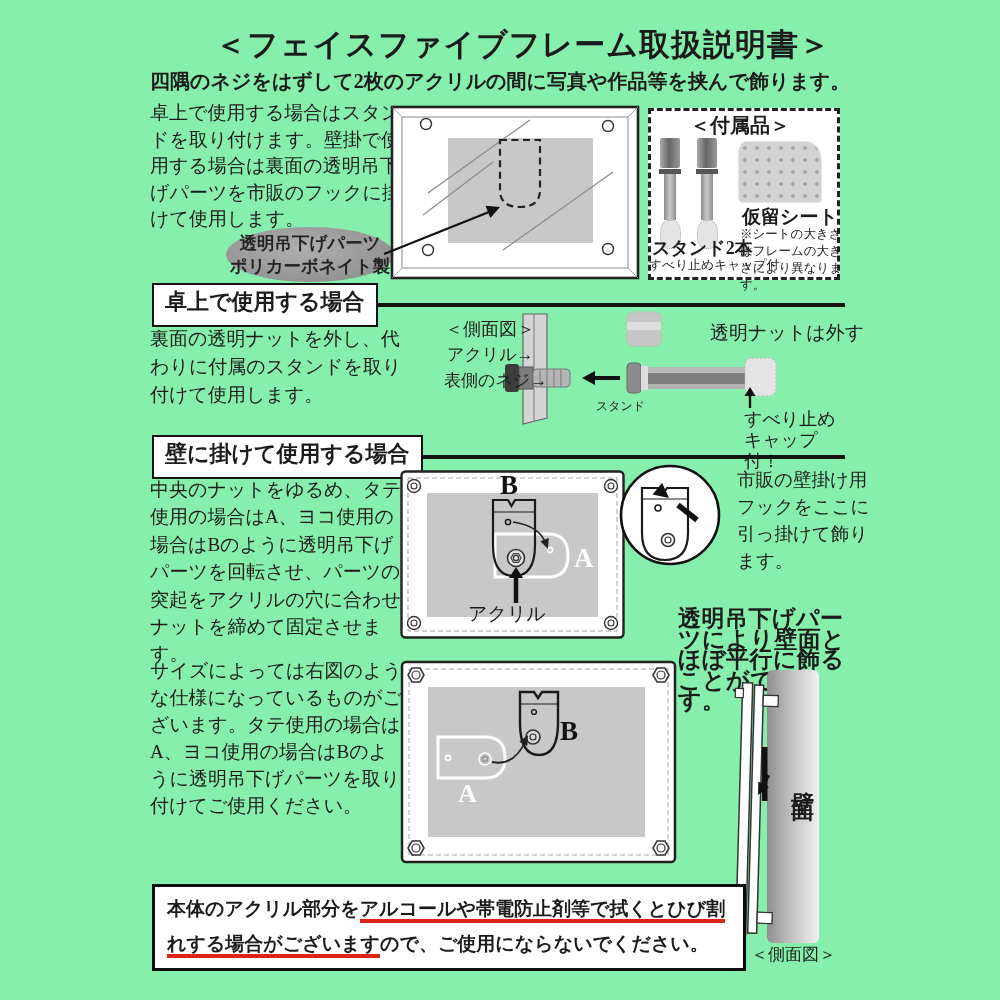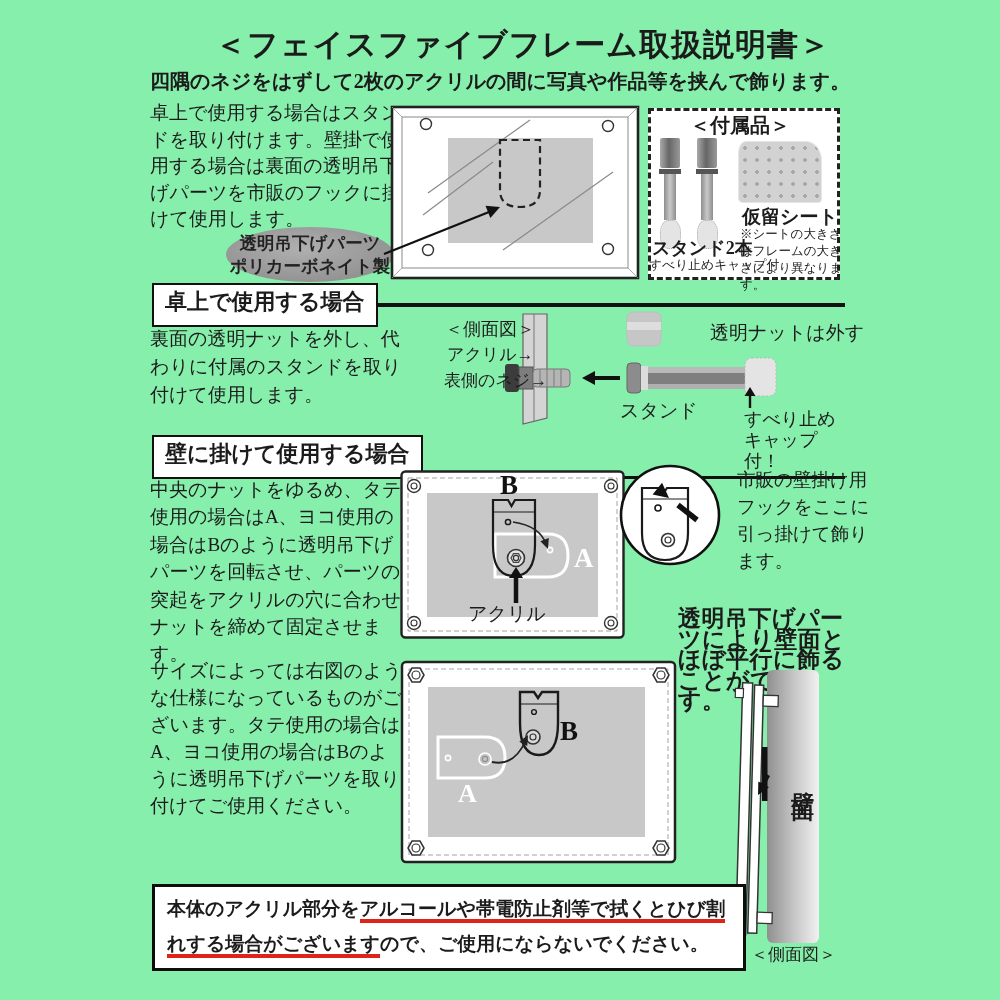--- a/index.html
+++ b/index.html
@@ -135,24 +135,24 @@
 
     <g>
       <line x1="330" y1="108" x2="330" y2="94" stroke="#111" stroke-width="2.4"></line>
       <polygon points="0,0 -5.5,9 5.5,9" transform="translate(330,87)" fill="#111"></polygon>
     </g>
   </svg>
   <div class="abs label-s" style="left:445px;top:317px;">＜側面図＞</div>
   <div class="abs" style="left:447px;top:343px;font-size:17px;white-space:nowrap;">アクリル→</div>
   <div class="abs" style="left:444px;top:369px;font-size:17px;white-space:nowrap;">表側のネジ→</div>
   <div class="abs" style="left:668px;top:320px;font-size:19px;white-space:nowrap;margin-left:42px;">透明ナットは外す</div>
-  <div class="abs" style="left:620px;top:398px;font-size:19px;white-space:nowrap;">スタンド</div>
+  <div class="abs" style="left:596px;top:398px;font-size:12px;white-space:nowrap;">スタンド</div>
   <div class="abs jp" style="left:744px;top:409px;width:95px;font-size:18px;line-height:21px;">すべり止めキャップ付！</div>
 
-  <div class="abs hdr-row" style="left:152px;top:435px;width:693px;align-items:flex-end;">
+  <div class="abs hdr-row" style="left:152px;top:435px;width:693px;">
     <div class="hdr-box">壁に掛けて使用する場合</div>
     <div class="hdr-line"></div>
   </div>
 
   <div class="abs jp para" style="left:150px;top:476px;width:256px;line-height:27.4px;">中央のナットをゆるめ、タテ使用の場合はA、ヨコ使用の場合はBのように透明吊下げパーツを回転させ、パーツの突起をアクリルの穴に合わせナットを締めて固定させます。</div>
 
   <svg class="abs" style="left:400px;top:470px;" width="225" height="170" viewBox="0 0 225 170">
     <rect x="1.5" y="1.5" width="222" height="166" rx="4" fill="#fff" stroke="#222" stroke-width="2.4"></rect>
     <rect x="8" y="8" width="209" height="153" fill="none" stroke="#9a9a9a" stroke-width="0.9" stroke-dasharray="5,3"></rect>
     <rect x="27" y="23" width="171" height="124" fill="#c8c8c8"></rect>

